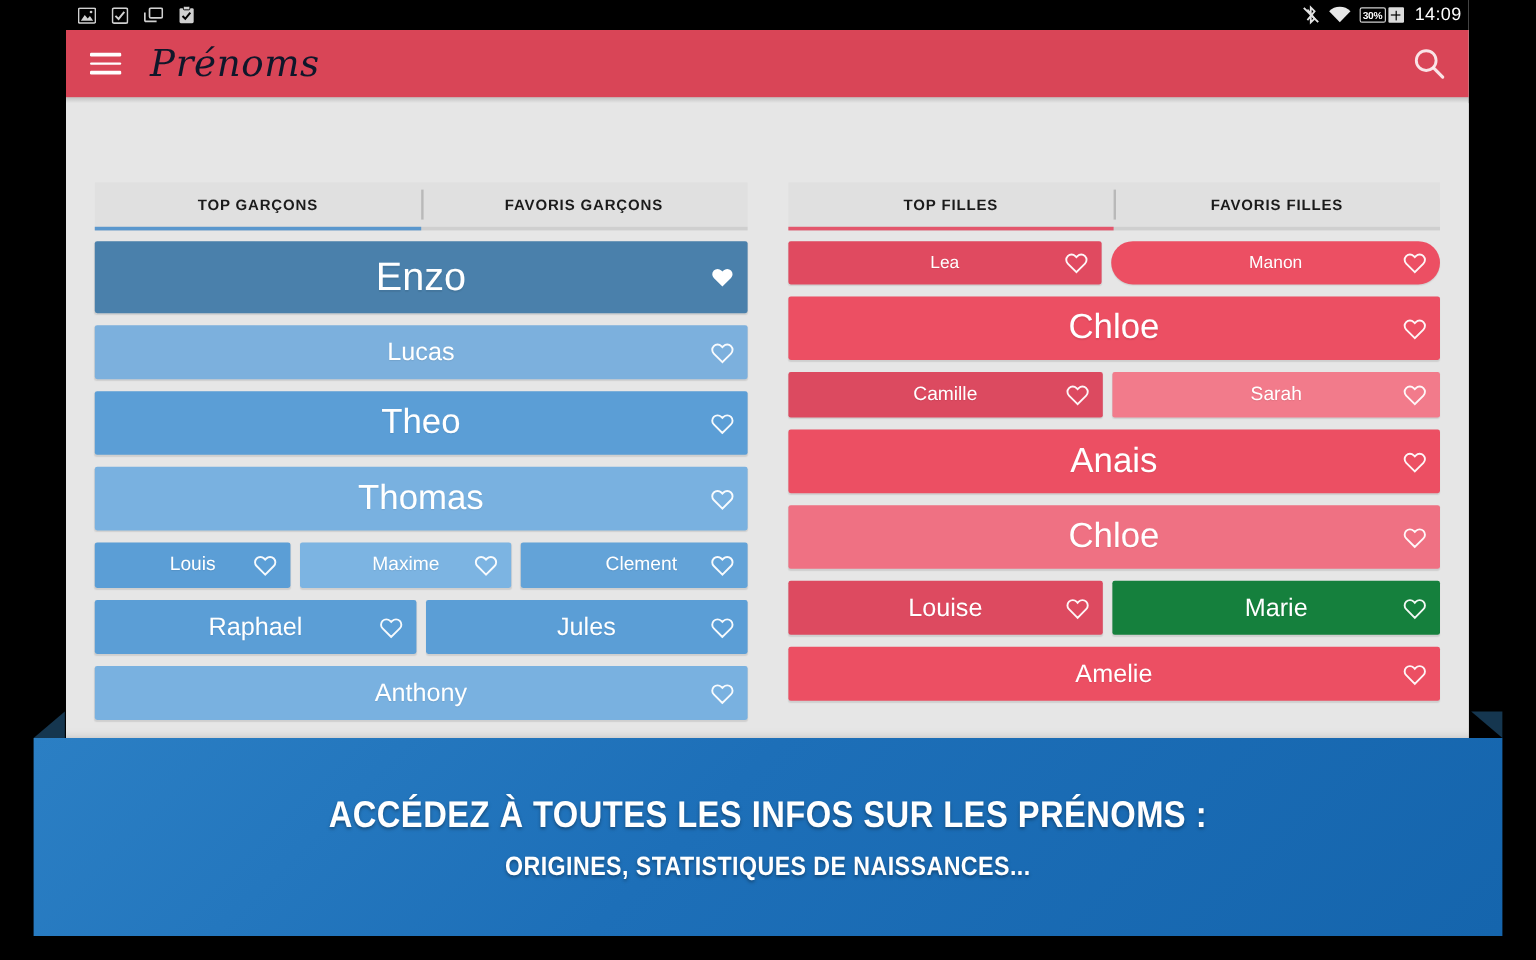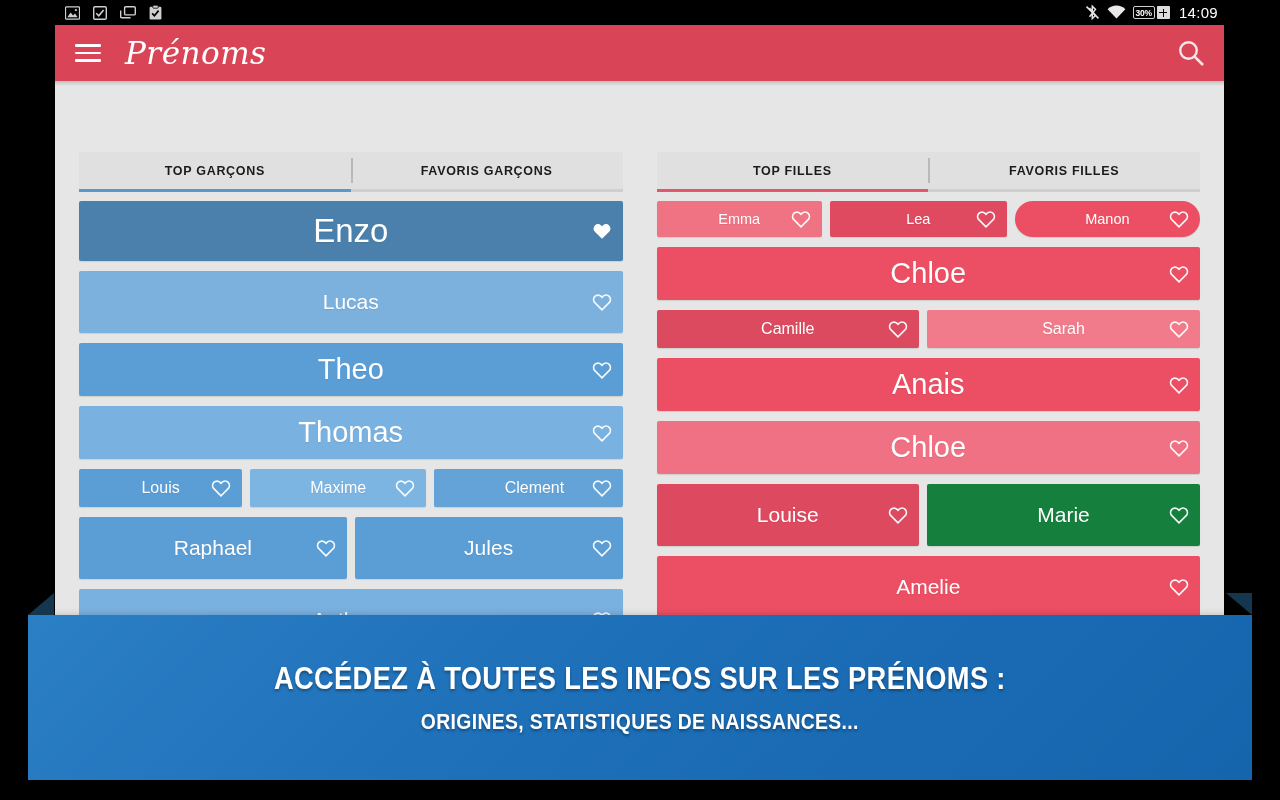--- a/index.html
+++ b/index.html
@@ -50,21 +50,21 @@
 
   
   .appbar{
     position:absolute; left:0; top:25px; width:100%; height:56px;
     background:#d94557; display:flex; align-items:center;
     padding:0 18px 0 20px;
   }
   .hamburger{ width:26px; display:flex; flex-direction:column; gap:5px; cursor:pointer; }
   .hamburger span{ display:block; height:2.6px; background:#fff; border-radius:1px; }
   .app-title{
-    margin-left:24px; color:#ffffff; font-size:31px;
+    margin-left:24px; color:#0f172a; font-size:31px;
     font-family:"DejaVu Serif", serif; font-style:italic; font-weight:normal;
     letter-spacing:.5px; line-height:1;
   }
   .appbar-spacer{ flex:1; }
   .search-btn{ width:30px; height:30px; cursor:pointer; opacity:.92; }
 
   
   .appbar-shadow{
     position:absolute; left:0; top:81px; width:100%; height:5px;
     background:linear-gradient(to bottom, rgba(0,0,0,.16), rgba(0,0,0,0));
@@ -111,21 +111,21 @@
     font-weight:300;
   }
   .tile .heart{
     position:absolute; right:11px; top:50%; transform:translateY(-50%);
     width:20px; height:20px;
   }
   .tile.sz-xl{ height:60px; }
   .tile.sz-xl .nm{ font-size:33px; }
   .tile.sz-l{ height:53px; }
   .tile.sz-l .nm{ font-size:29px; }
-  .tile.sz-m{ height:62px; }
+  .tile.sz-m{ height:45px; }
   .tile.sz-m .nm{ font-size:21px; }
   .tile.sz-s{ height:38px; }
   .tile.sz-s .nm{ font-size:16px; }
   .tile.sz-xs{ height:36px; }
   .tile.sz-xs .nm{ font-size:14.5px; }
 
   
   .banner{
     position:absolute; left:28px; top:615px; width:1224px; height:165px;
     background:linear-gradient(135deg,#2b7fc4 0%, #1d6fb8 45%, #1565ad 100%);
@@ -295,26 +295,20 @@
             </div>
           </div>
         </div>
       <div class="column col-girls" id="col-1">
           <div class="tabbar">
             <div class="tab active">TOP FILLES</div>
             <div class="tab">FAVORIS FILLES</div>
           </div>
           <div class="rows">
             <div class="row">
-              <div class="tile sz-xs" style="flex: 1 1 0px; background: rgb(240, 115, 131);">
-                <span class="nm">Emma</span>
-                <svg class="heart" viewBox="0 0 24 22">
-                  <path d="M12 20.4 L3.4 11.8 a5.3 5.3 0 0 1 7.5 -7.5 L12 5.4 l1.1 -1.1 a5.3 5.3 0 0 1 7.5 7.5 Z" fill="none" stroke="#ffffff" stroke-width="1.9" opacity="0.95"></path>
-                </svg>
-              </div>
               <div class="tile sz-xs" style="flex: 1.07 1 0px; background: rgb(224, 74, 96); text-align: right;">
                 <span class="nm">Lea</span>
                 <svg class="heart" viewBox="0 0 24 22">
                   <path d="M12 20.4 L3.4 11.8 a5.3 5.3 0 0 1 7.5 -7.5 L12 5.4 l1.1 -1.1 a5.3 5.3 0 0 1 7.5 7.5 Z" fill="none" stroke="#ffffff" stroke-width="1.9" opacity="0.95"></path>
                 </svg>
               </div>
               <div class="tile sz-xs" style="flex: 1.12 1 0px; background: rgb(236, 79, 99); border-radius: 18px;">
                 <span class="nm">Manon</span>
                 <svg class="heart" viewBox="0 0 24 22">
                   <path d="M12 20.4 L3.4 11.8 a5.3 5.3 0 0 1 7.5 -7.5 L12 5.4 l1.1 -1.1 a5.3 5.3 0 0 1 7.5 7.5 Z" fill="none" stroke="#ffffff" stroke-width="1.9" opacity="0.95"></path>

